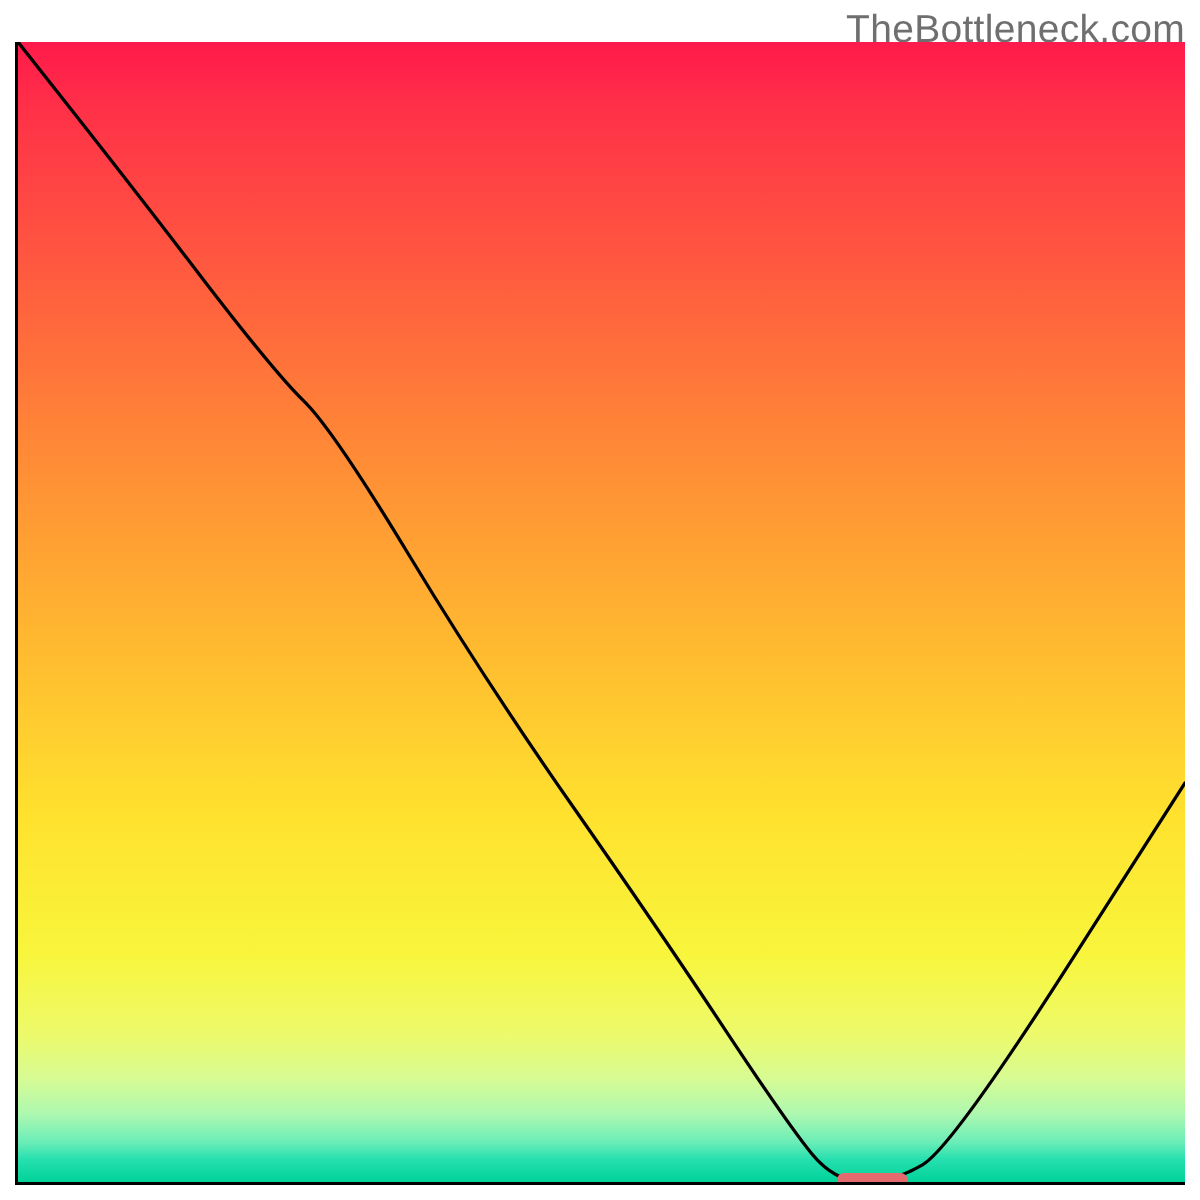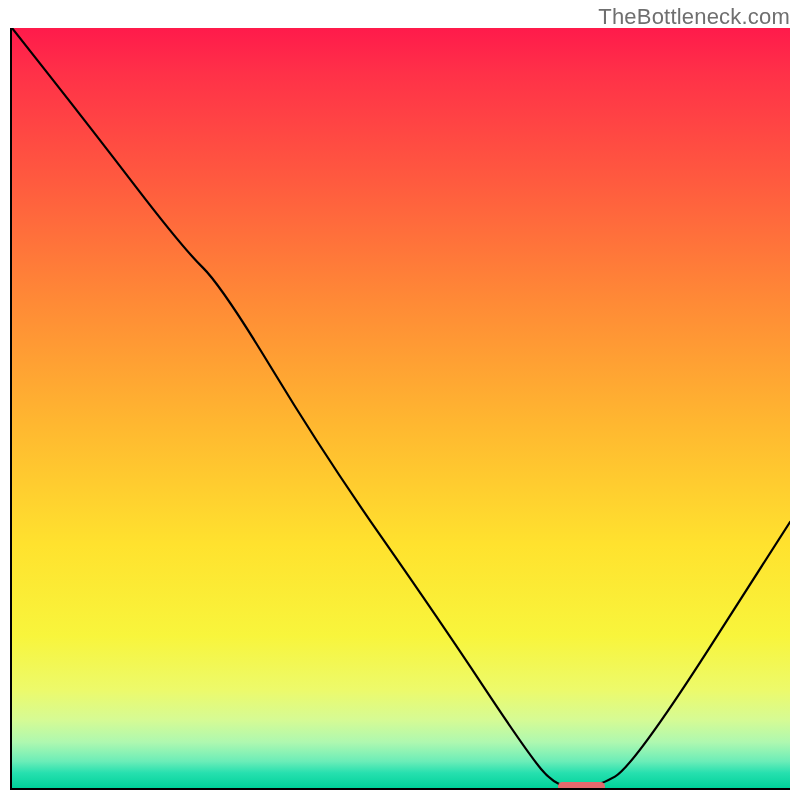--- a/index.html
+++ b/index.html
@@ -64,21 +64,21 @@
     position: absolute;
     height: 9px;
     border-radius: 5px;
     background: #e46a6d;
   }
   .attribution {
     position: absolute;
     top: 4px;
     right: 10px;
     font-family: Arial, Helvetica, sans-serif;
-    font-size: 22px;
+    font-size: 26px;
     color: #6f6f6f;
     letter-spacing: 0.2px;
   }
 </style>
 </head>
 <body>
 
 <div class="container">
 
   <div class="attribution">TheBottleneck.com</div>

